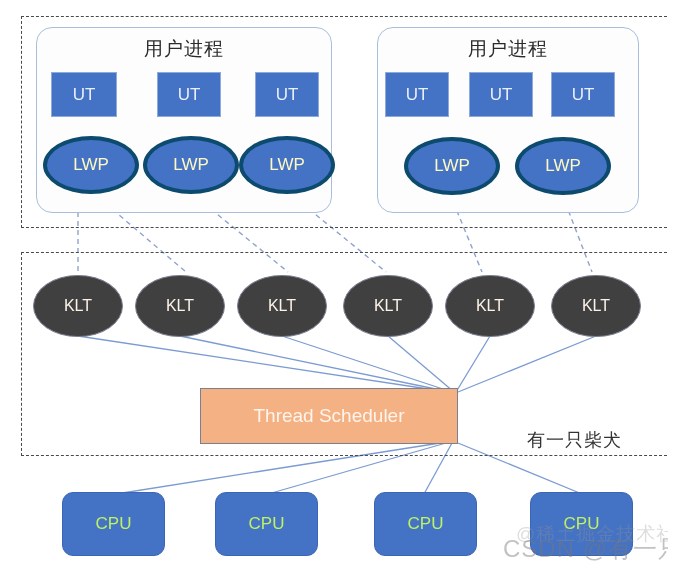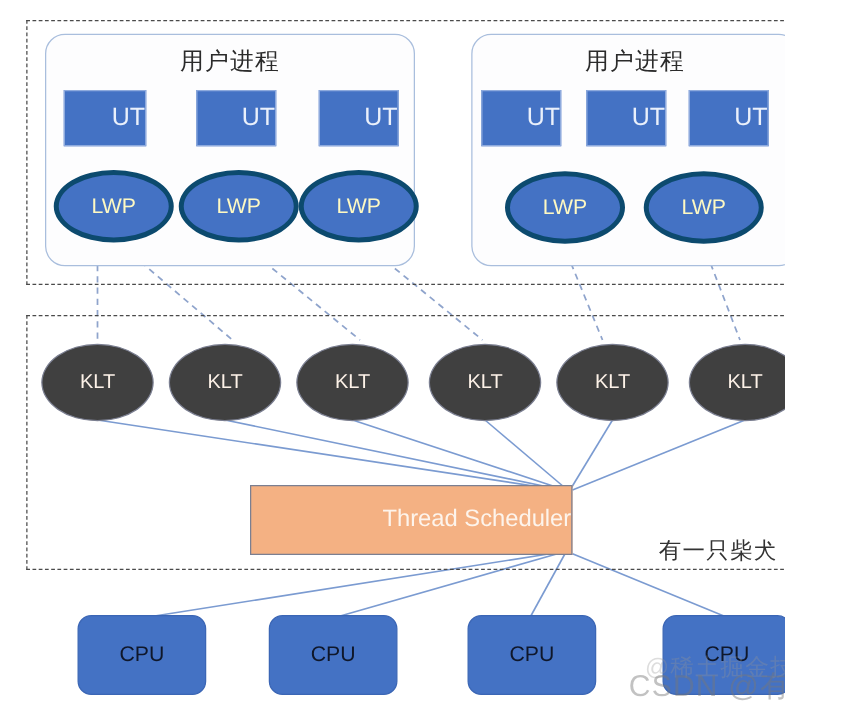--- a/index.html
+++ b/index.html
@@ -7,20 +7,21 @@
     padding: 0;
     background: #ffffff;
   }
   #canvas {
     position: relative;
     width: 628px;
     height: 573px;
     background: #ffffff;
     overflow: hidden;
     font-family: "Liberation Sans", "DejaVu Sans", sans-serif;
+    padding-left: 40px;
   }
   #svg-layer {
     position: absolute;
     left: 0;
     top: 0;
     width: 692px;
     height: 573px;
     pointer-events: none;
   }
 
@@ -50,24 +51,24 @@
     letter-spacing: 1px;
   }
 
   
   .ut {
     position: absolute;
     box-sizing: border-box;
     background: #4472c4;
     border: 1px solid #8eaadd;
     color: #eaf0fb;
-    font-size: 20px;
-    display: flex;
-    align-items: center;
-    justify-content: flex-end;
+    font-size: 17px;
+    display: flex;
+    align-items: center;
+    justify-content: center;
   }
   .lwp {
     position: absolute;
     box-sizing: border-box;
     background: #4472c4;
     border: 4px solid #0c4a6e;
     border-radius: 50%;
     color: #fef9c3;
     font-size: 17px;
     display: flex;
@@ -88,29 +89,29 @@
   }
   .scheduler {
     position: absolute;
     box-sizing: border-box;
     background: #f4b183;
     border: 1.2px solid #7b7f91;
     color: #fdf4ec;
     font-size: 19px;
     display: flex;
     align-items: center;
-    justify-content: flex-end;
+    justify-content: center;
   }
   .cpu {
     position: absolute;
     box-sizing: border-box;
     background: #4472c4;
     border: 1px solid #3b66b5;
     border-radius: 11px;
-    color: #0f172a;
+    color: #bef264;
     font-size: 17px;
     display: flex;
     align-items: center;
     justify-content: center;
   }
 
   .kernel-label {
     position: absolute;
     font-size: 18px;
     color: #333333;

